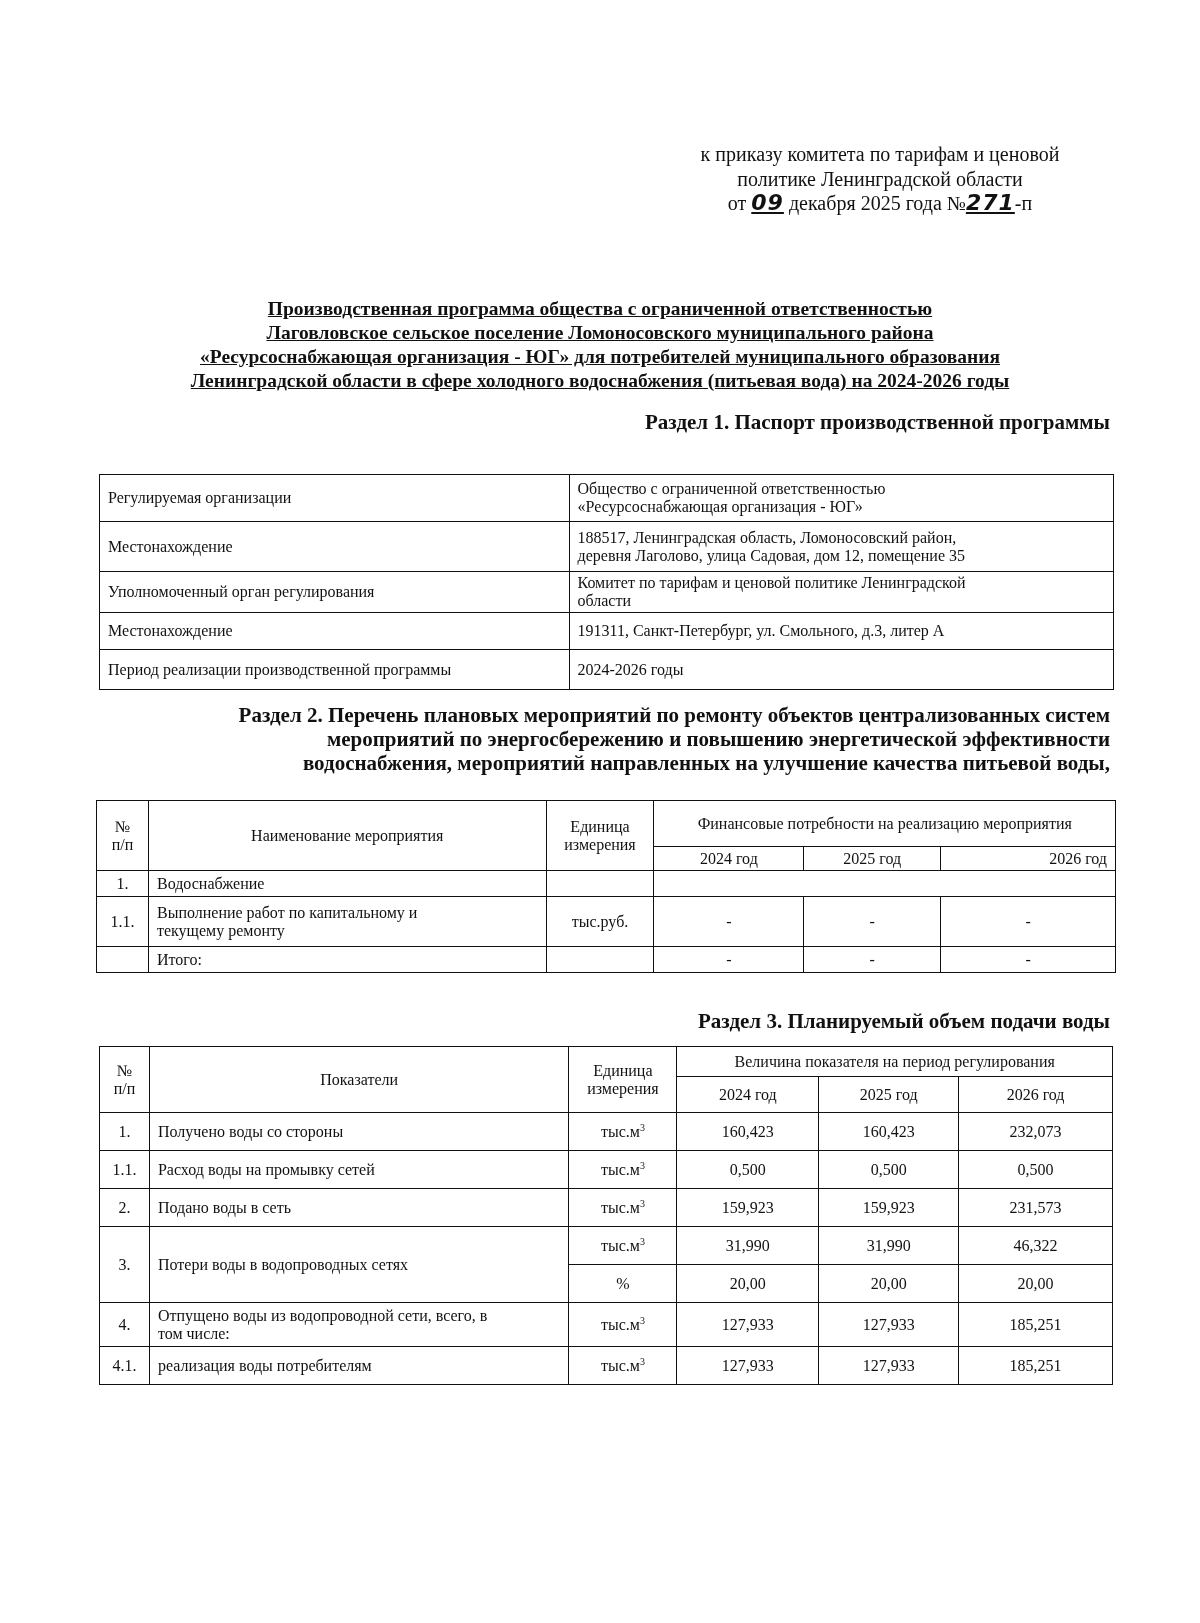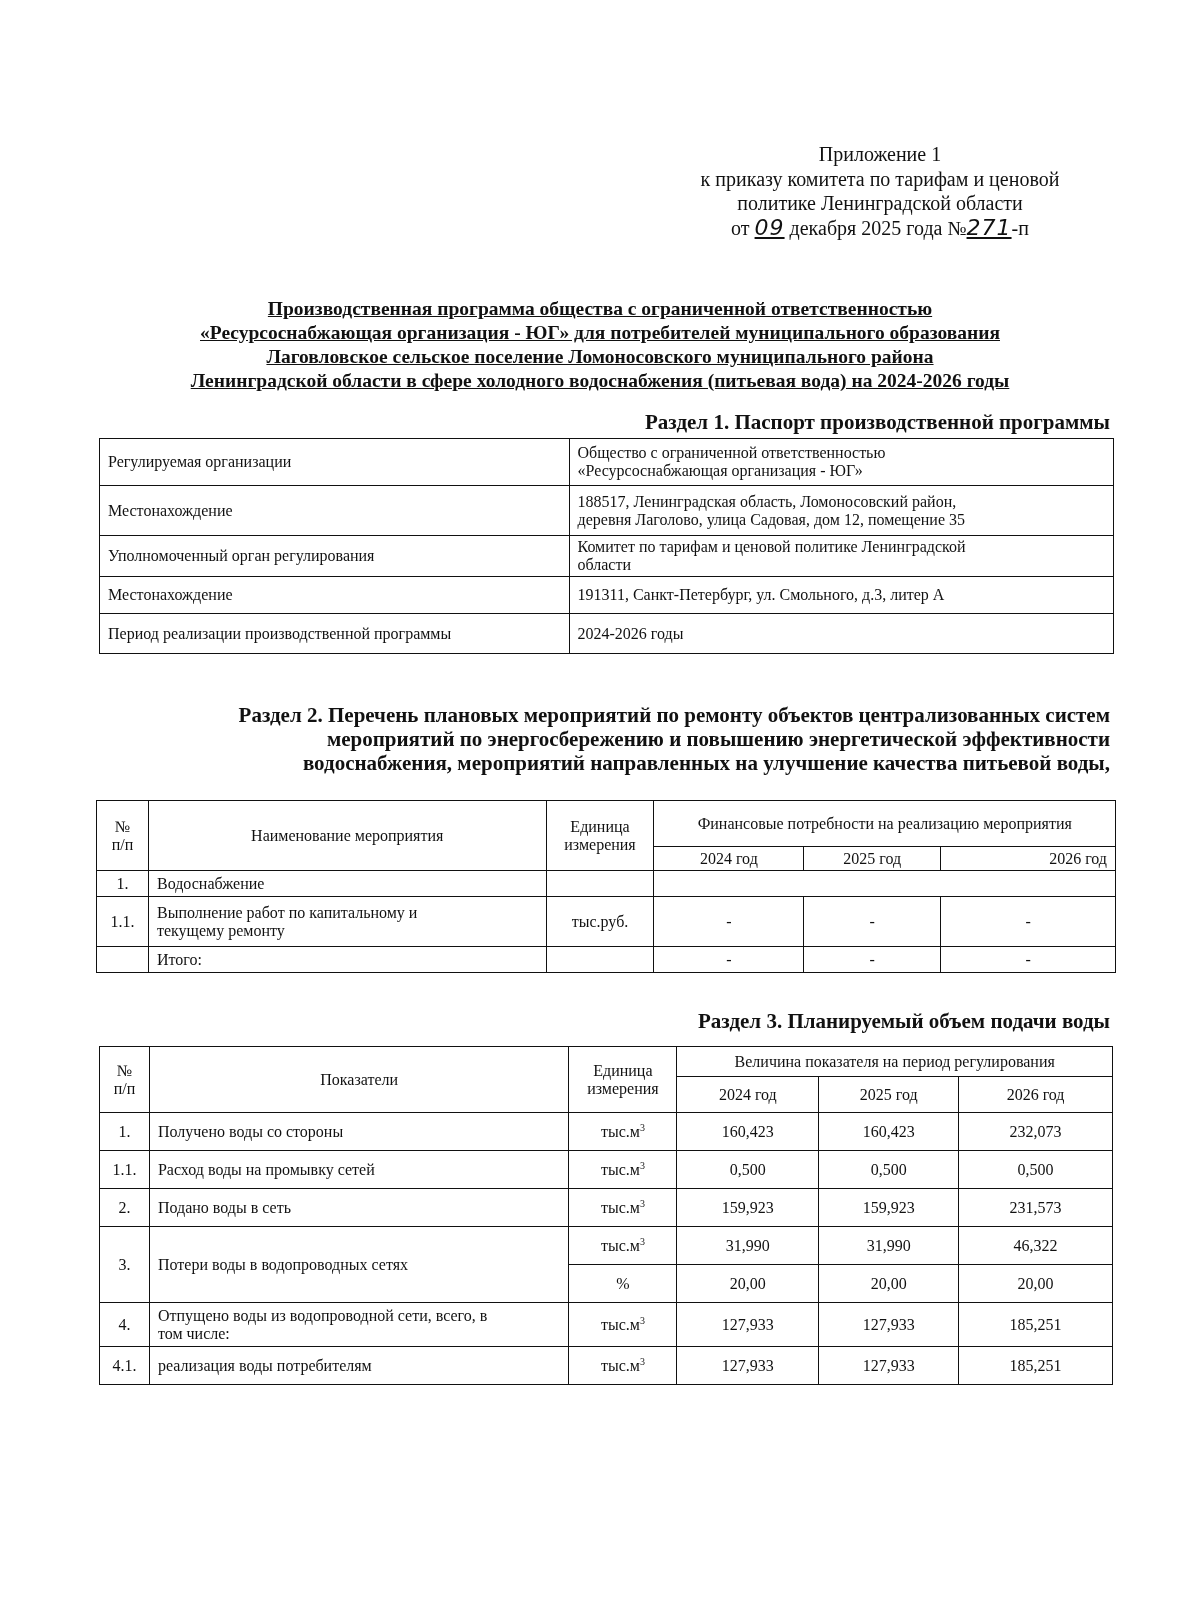--- a/index.html
+++ b/index.html
@@ -5,57 +5,56 @@
   html, body { margin: 0; padding: 0; background: #ffffff; }
   body {
     width: 1200px; height: 1623px; position: relative; overflow: hidden;
     font-family: "Liberation Serif", "DejaVu Serif", serif; color: #111;
   }
   .appendix {
     position: absolute; left: 660px; top: 142px; width: 440px;
     text-align: center; font-size: 20px; line-height: 24.5px;
   }
   .appendix .hand {
-    font-family: "DejaVu Sans", sans-serif; font-style: italic; font-weight: normal;
+    font-family: "DejaVu Sans", sans-serif; font-style: italic; font-weight: bold;
     text-decoration: underline; font-size: 22px; letter-spacing: 1px;
   }
   .title {
     position: absolute; left: 100px; top: 297px; width: 1000px;
     text-align: center; font-weight: bold; font-size: 19.5px; line-height: 24px; text-decoration: underline;
   }
   .section-heading {
     position: absolute; text-align: right; font-weight: bold; font-size: 21px; line-height: 24px;
   }
   table {
     position: absolute; border-collapse: collapse; font-size: 16px; line-height: 18px;
   }
   td, th { border: 1.5px solid #111; padding: 2px 8px; font-weight: normal; vertical-align: middle; }
   .c { text-align: center; }
   sup { font-size: 10px; line-height: 0; }
 </style>
 </head>
 <body>
 
 <div class="appendix">
-  <div>Приложение 1</div>
   <div>к приказу комитета по тарифам и ценовой</div>
   <div>политике Ленинградской области</div>
   <div><span>от </span><span class="hand">09</span><span> декабря 2025 года №</span><span class="hand">271</span><span>-п</span></div>
 </div>
 
 <div class="title">
   <div>Производственная программа общества с ограниченной ответственностью</div>
+  <div>Лаговловское сельское поселение Ломоносовского муниципального района</div>
   <div>«Ресурсоснабжающая организация - ЮГ» для потребителей муниципального образования</div>
-  <div>Лаговловское сельское поселение Ломоносовского муниципального района</div>
   <div>Ленинградской области в сфере холодного водоснабжения (питьевая вода) на 2024-2026 годы</div>
 </div>
 
 <div class="section-heading" style="left:100px; top:410px; width:1010px;">Раздел 1. Паспорт производственной программы</div>
 
-<table style="left:99px; top:438px; width:1015px;">
+<table style="left:99px; top:474px; width:1015px;">
   <colgroup>
       <col style="width:470px">
       <col style="width:545px">
     </colgroup>
   <tbody>
       <tr style="height:47px">
     <td>Регулируемая организации</td>
     <td>
           <div>Общество с ограниченной ответственностью</div>
           <div>«Ресурсоснабжающая организация - ЮГ»</div>

